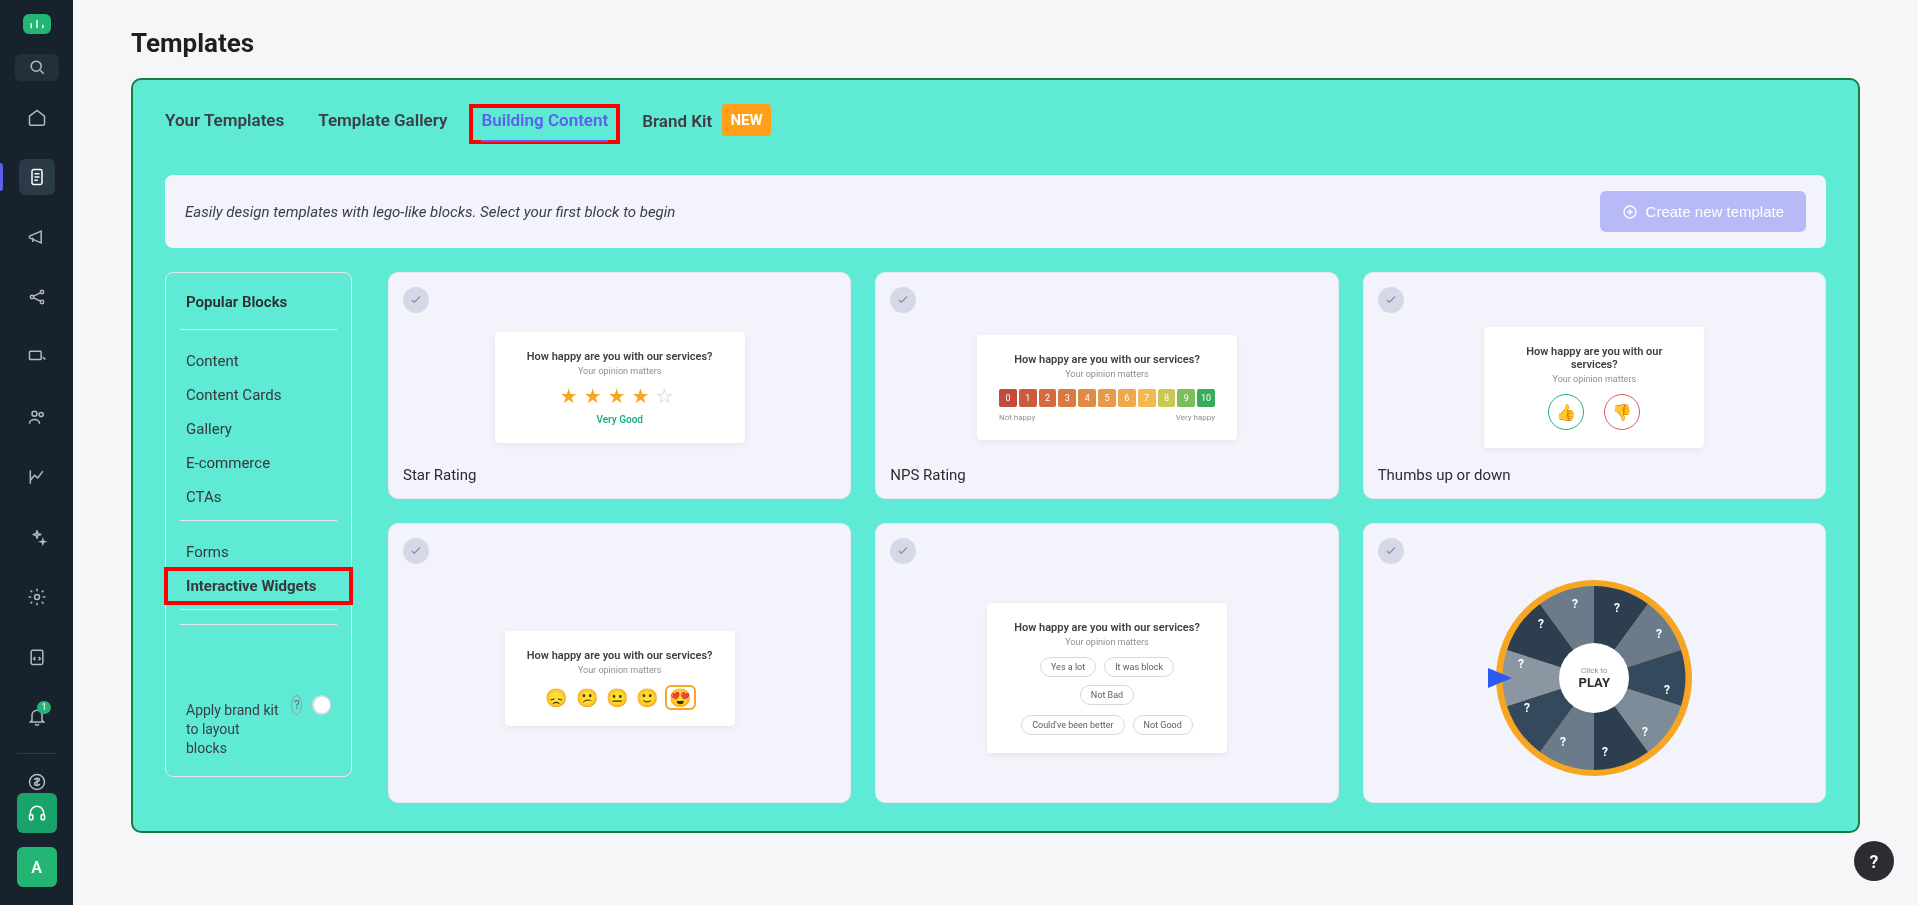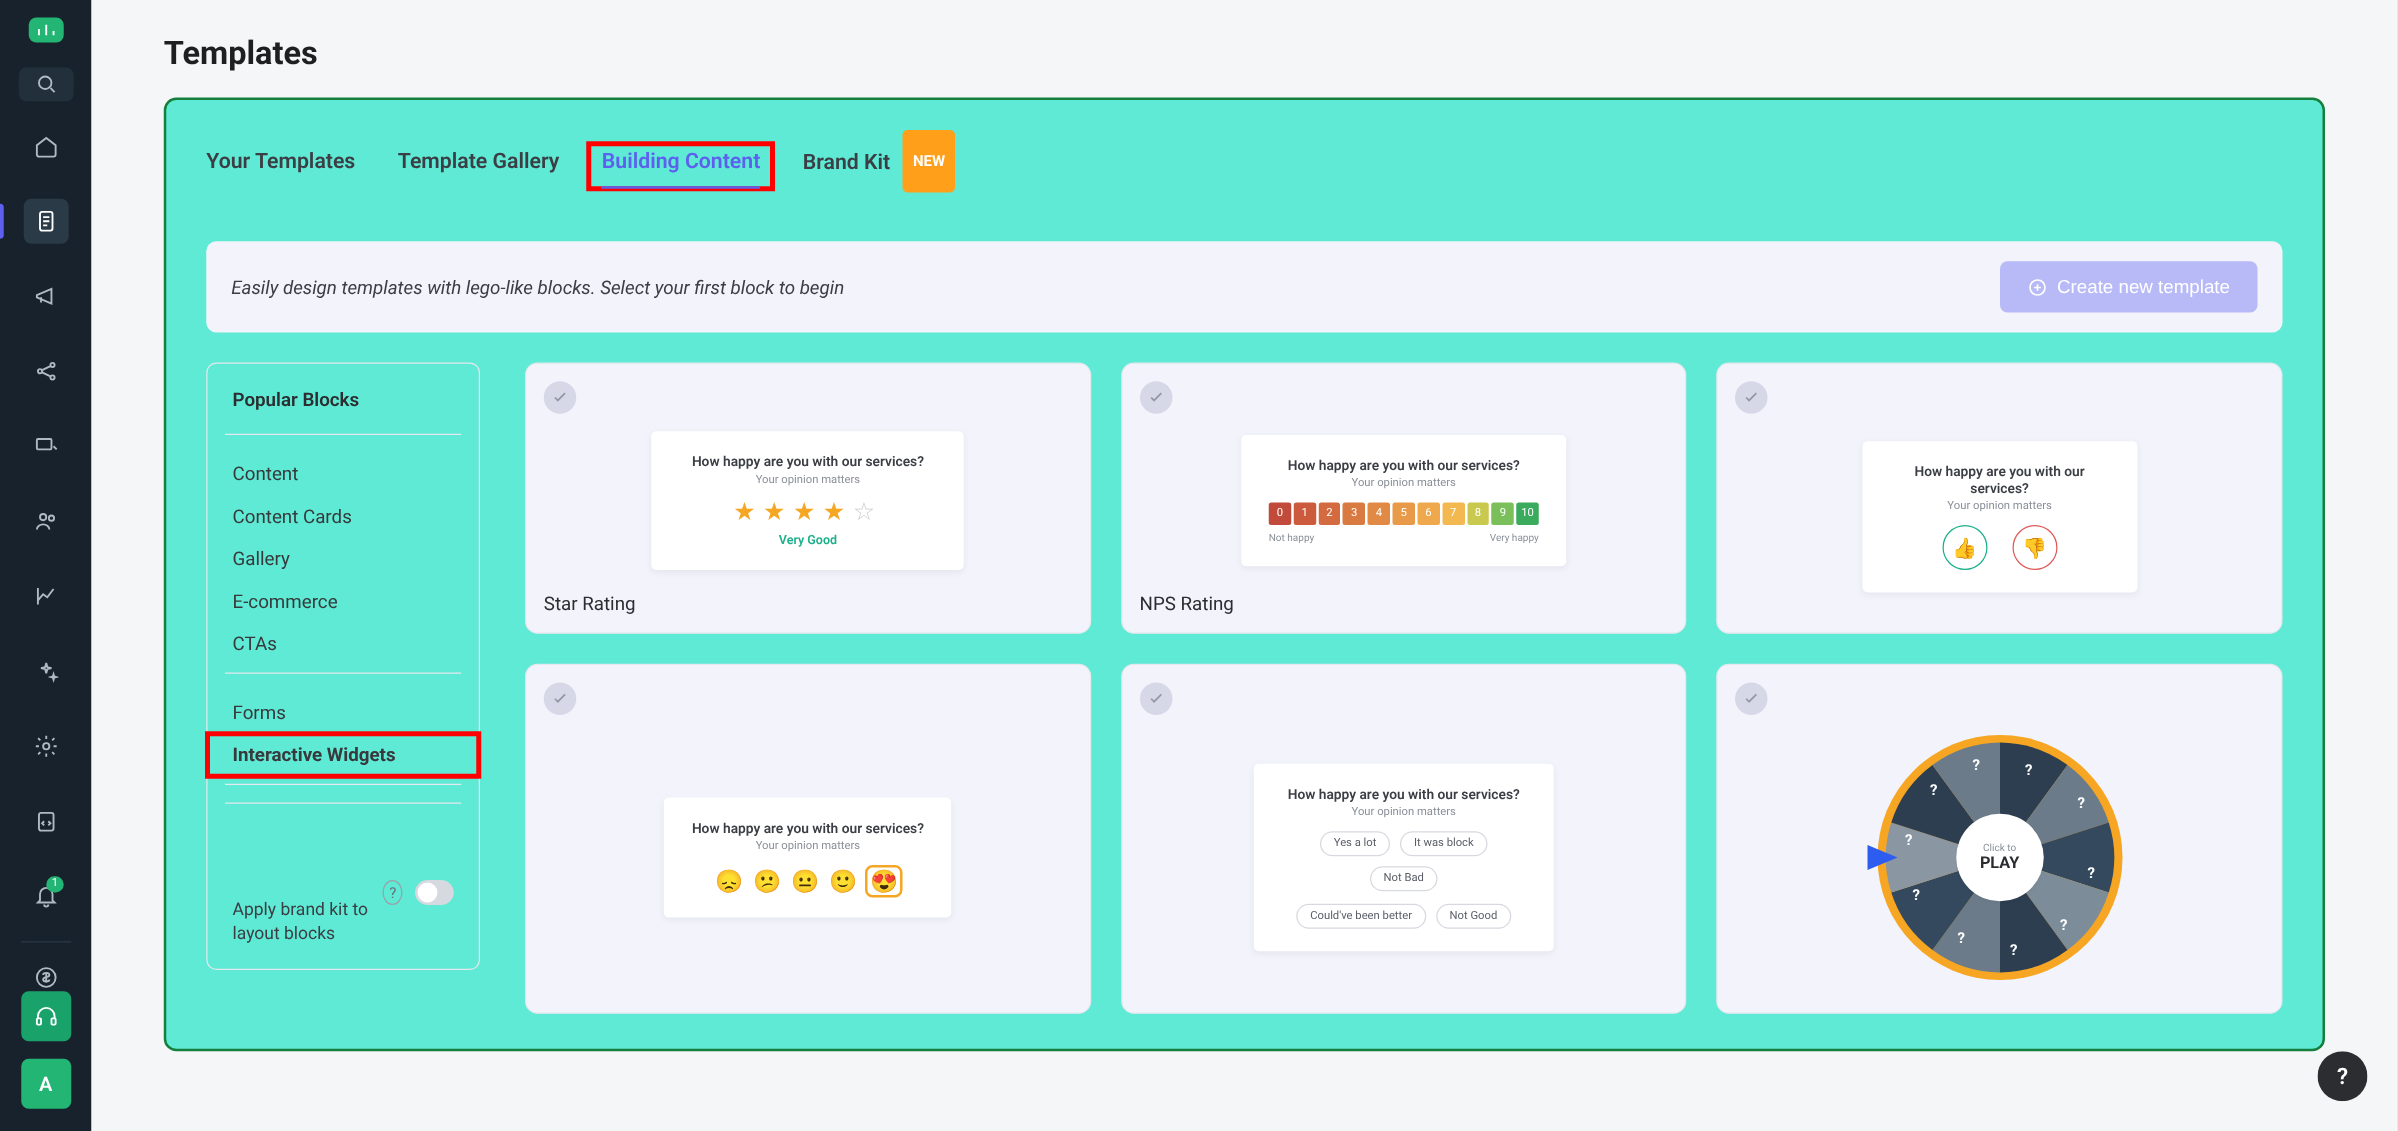--- a/index.html
+++ b/index.html
@@ -23,31 +23,31 @@
   
   .main { flex:1; overflow:auto; }
   .page-pad { padding:28px 58px 40px 58px; }
   h1.page-title { font-size:26px; font-weight:700; color:#1e1f21; margin-bottom:20px; }
   .panel { background:#5eead4; border:2px solid #15803d; border-radius:10px; padding:0 0 28px 0; }
   
   .tabs { display:flex; align-items:center; gap:34px; padding:24px 32px 10px 32px; border-bottom:1px solid transparent; }
   .tab { font-size:17px; font-weight:600; color:#3b3e44; cursor:pointer; padding-bottom:12px; position:relative; }
   .tab.active { color:#5d5fef; }
   .tab.active::after { content:""; position:absolute; left:0; right:0; bottom:0; height:2px; background:#5d5fef; }
-  .tab .new-badge { display:inline-block; background:#ff9f1a; color:#fff; font-size:12px; font-weight:700; padding:18px 8px; border-radius:4px; margin-left:6px; vertical-align:2px; }
+  .tab .new-badge { display:inline-block; background:#ff9f1a; color:#fff; font-size:15px; font-weight:700; padding:7px 8px; border-radius:4px; margin-left:6px; vertical-align:2px; }
   .red-box { outline:4px solid #ff0000; outline-offset:-2px; }
   .red-box-tab-wrap { padding:4px 10px 0 10px; margin:-4px -10px 0 -10px; }
   
   .banner { margin:16px 32px 24px 32px; background:#f2f3fb; border-radius:8px; display:flex; align-items:center; justify-content:space-between; padding:16px 20px; }
   .banner-text { font-style:italic; color:#3b3e44; font-size:15px; }
   .create-btn { background:#b8b9f7; color:#fff; border:none; border-radius:6px; padding:12px 22px; font-size:15px; font-weight:500; cursor:pointer; display:flex; align-items:center; gap:8px; }
   .create-btn svg { width:16px; height:16px; stroke:#fff; stroke-width:2; fill:none; }
   
   .content-row { display:flex; gap:24px; padding:0 32px; align-items:flex-start; }
-  .category-pane { width:219px; border:1px solid #e5e8ee; border-radius:8px; padding:20px 0 18px 0; }
+  .category-pane { width:187px; border:1px solid #e5e8ee; border-radius:8px; padding:20px 0 18px 0; }
   .cat-head { font-size:15px; font-weight:600; padding:0 20px 12px 20px; color:#2b2d30; }
   .cat-div { height:1px; background:#e5e8ee; margin:6px 14px 14px 14px; }
   .cat-item { font-size:15px; color:#37393c; padding:8px 20px; cursor:pointer; }
   .cat-item.selected { font-weight:700; }
   .cat-item.red-box-item { outline:4px solid #ff0000; outline-offset:-2px; }
   .brand-kit-row { padding:14px 20px 0 20px; display:flex; align-items:center; gap:10px; justify-content:space-between; }
   .brand-kit-label { font-size:14px; color:#3b3e44; line-height:1.35; max-width:110px;margin-top:48px; }
   .qmark { width:20px; height:20px; border:1.5px solid #9aa0a8; border-radius:50%; display:flex; align-items:center; justify-content:center; font-size:12px; color:#6b7078; cursor:pointer; }
   .toggle { width:38px; height:20px; background:#d6d9df; border-radius:20px; position:relative; cursor:pointer; }
   .toggle::after { content:""; position:absolute; width:16px; height:16px; background:#fff; border-radius:50%; top:2px; left:2px; }
@@ -299,20 +299,21 @@
             <div class="preview">
               <div class="mini-card" style="width:220px">
                 <div class="mini-title">How happy are you with our services?</div>
                 <div class="mini-sub">Your opinion matters</div>
                 <div class="thumbs-row">
                   <div class="thumb-circle thumb-up">👍</div>
                   <div class="thumb-circle thumb-down">👎</div>
                 </div>
               </div>
             </div>
+            <div class="card-title">Thumbs up or down</div>
           </div>
 
           <div class="block-card">
             <div class="check-circle">
                 <svg viewBox="0 0 24 24">
                   <path d="M5 12l4 4 10-10"></path>
                 </svg>
               </div>
             <div class="preview">
               <div class="mini-card" style="width:230px">

